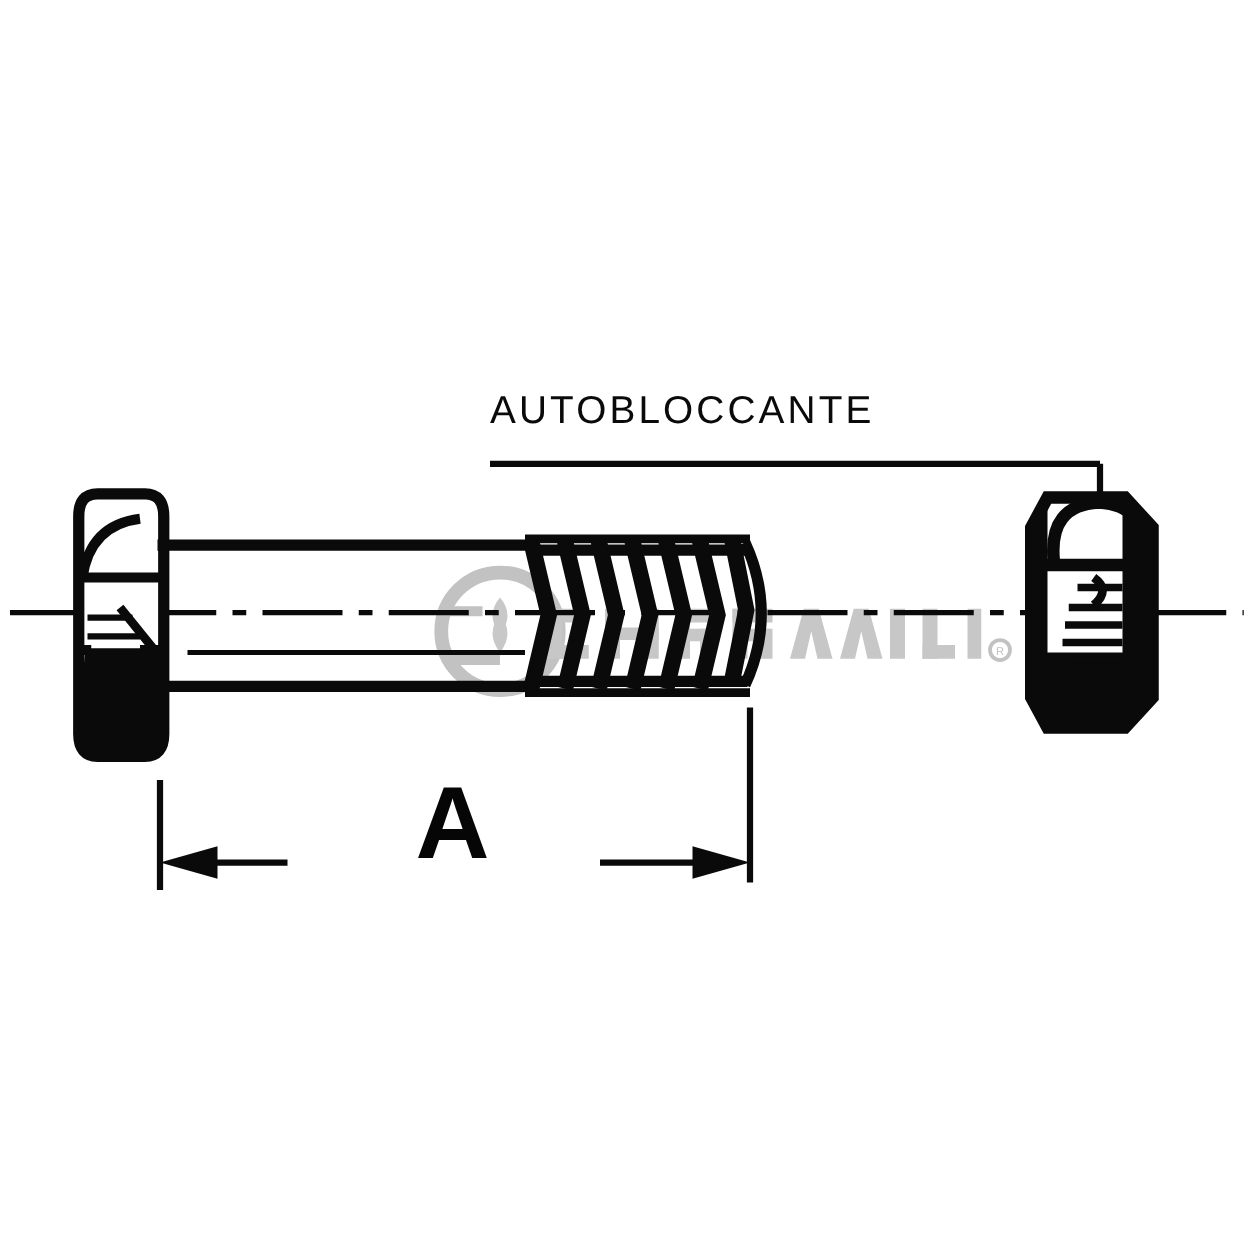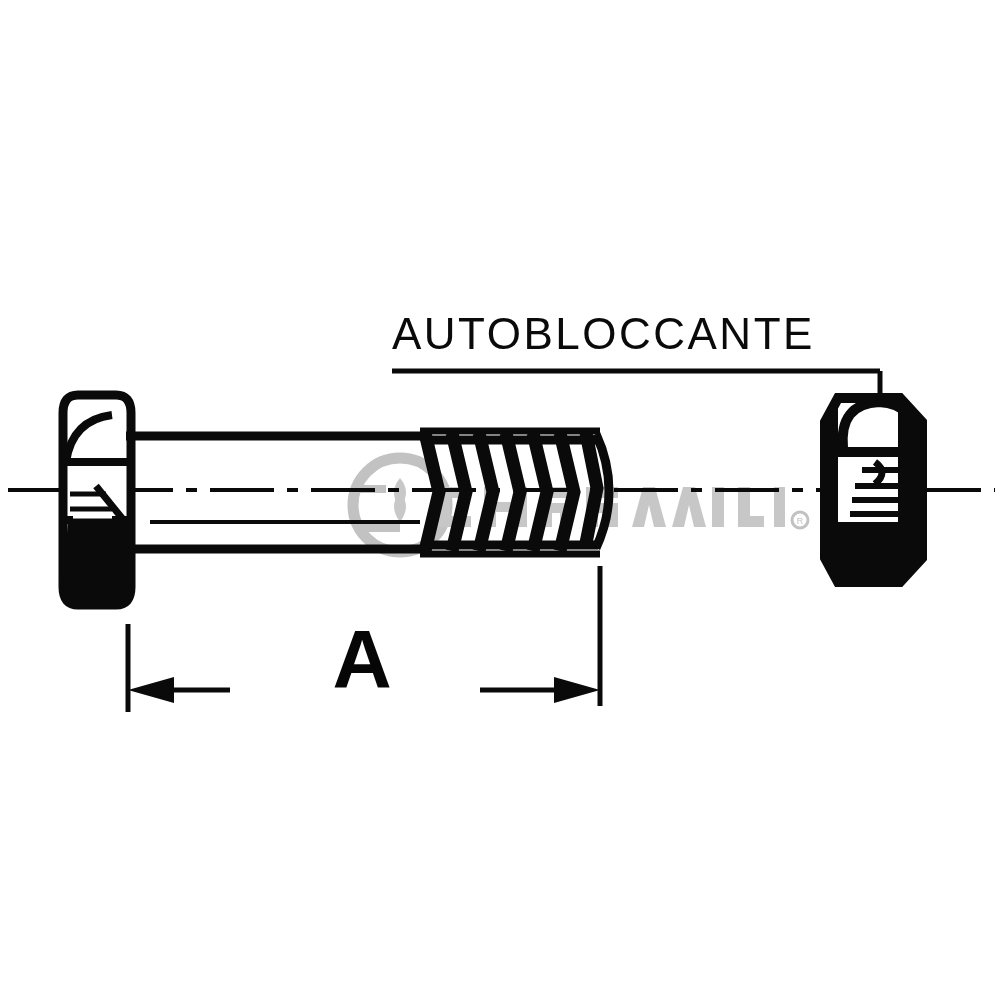--- a/index.html
+++ b/index.html
@@ -33,21 +33,21 @@
     width: 1000px;
     height: 1000px;
     pointer-events: none;
   }
   .callout-text {
     position: absolute;
     left: 392px;
     top: 312px;
     width: 500px;
     font-family: "Liberation Sans", sans-serif;
-    font-size: 44px;
+    font-size: 31px;
     font-weight: 400;
     letter-spacing: 2.5px;
     color: #0a0a0a;
     white-space: nowrap;
     line-height: 1;
   }
   .dim-letter {
     position: absolute;
     left: 322px;
     top: 618px;

